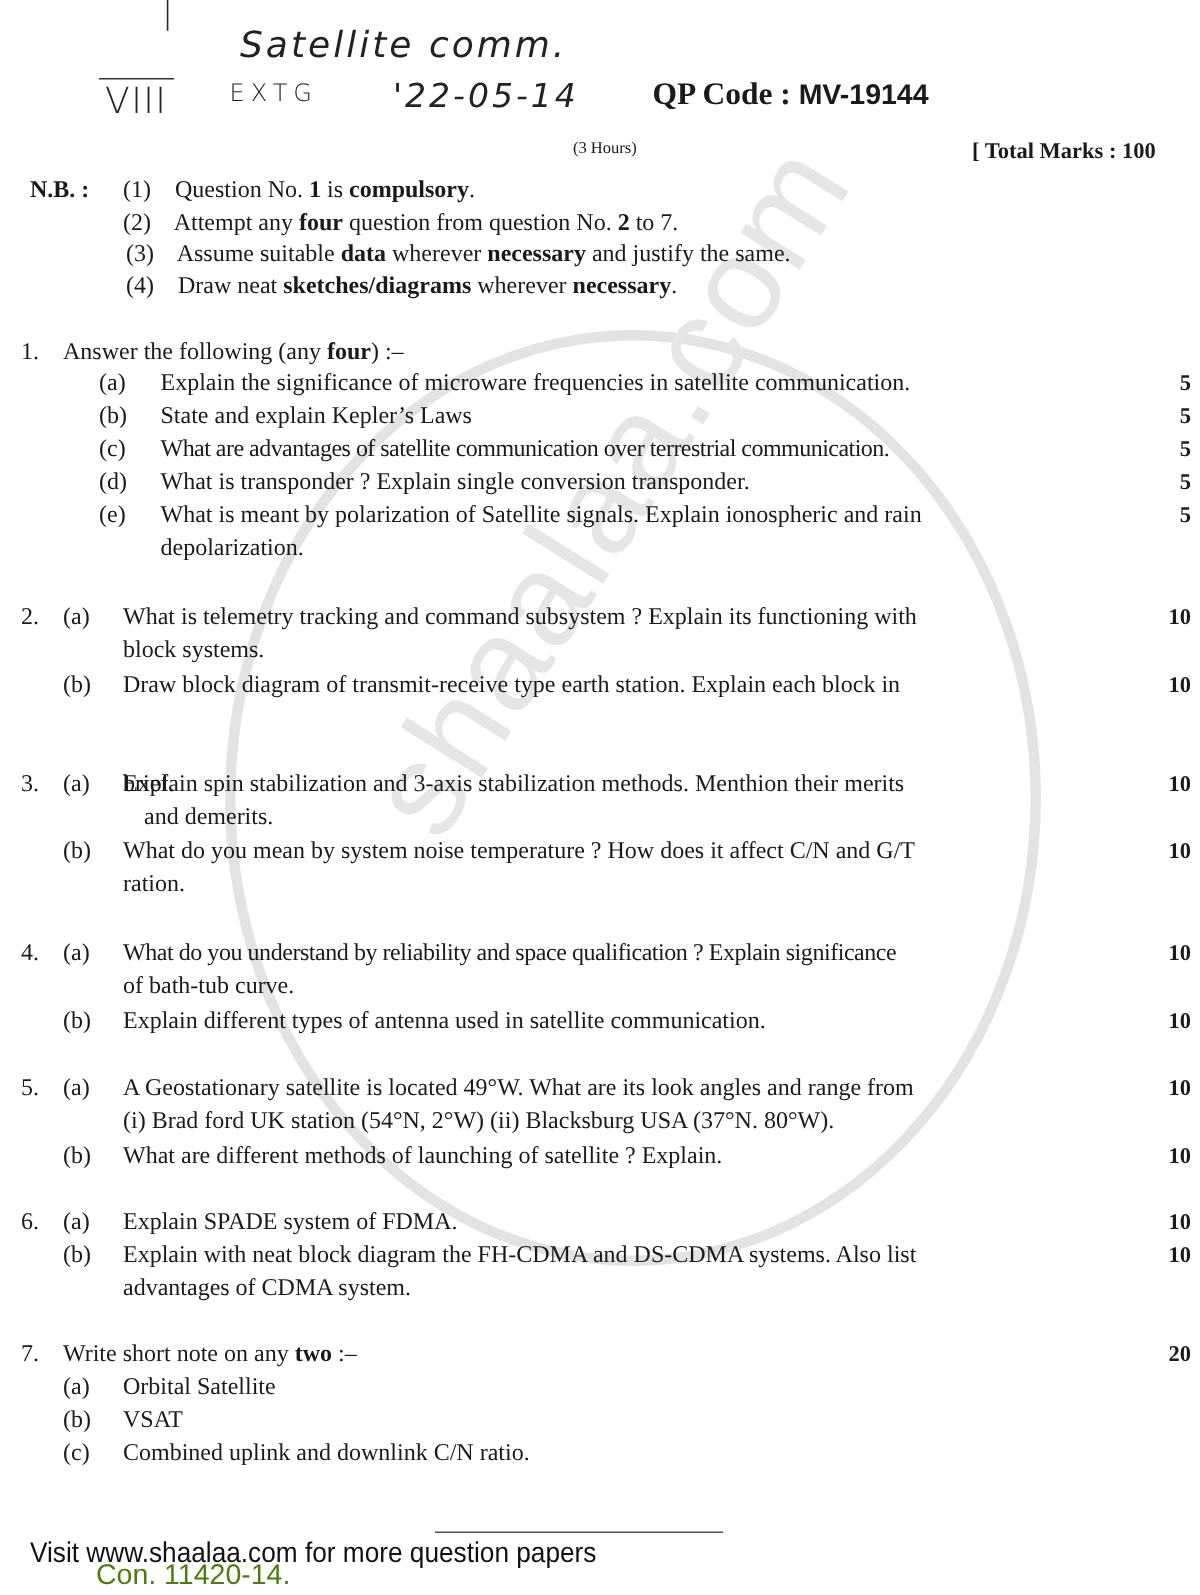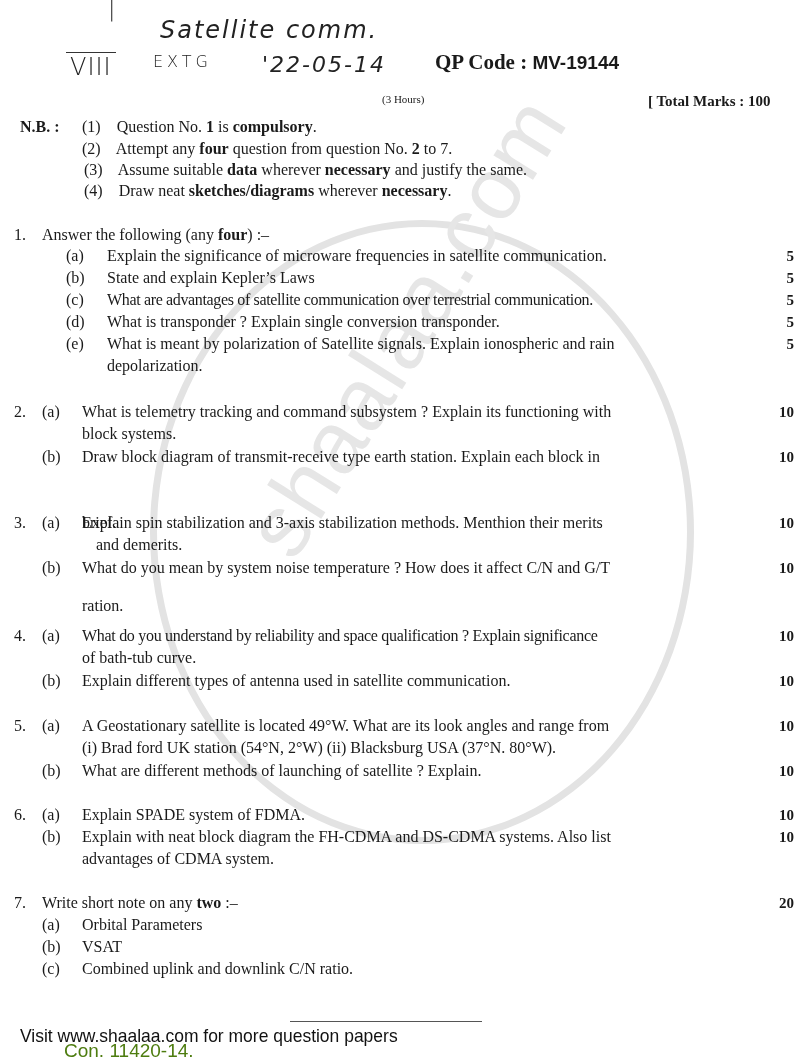--- a/index.html
+++ b/index.html
@@ -123,21 +123,21 @@
 
 <div>
   <div class="line" style="left:14px; top:513px;">3.</div>
   <div class="line" style="left:42px; top:513px;">(a)</div>
   <div class="line" style="left:82px; top:513px;">Explain spin stabilization and 3-axis stabilization methods. Menthion their merits</div>
   <div class="line" style="left:82px; top:535px;margin-left:14px;">and demerits.</div>
   <div class="line marks" style="top:513px;">10</div>
 
   <div class="line" style="left:42px; top:558px;">(b)</div>
   <div class="line" style="left:82px; top:558px;">What do you mean by system noise temperature ? How does it affect C/N and G/T</div>
-  <div class="line" style="left:82px; top:580px;margin-top:16px;">ration.</div>
+  <div class="line" style="left:82px; top:580px;">ration.</div>
   <div class="line marks" style="top:558px;">10</div>
 </div>
 
 <div>
   <div class="line" style="left:14px; top:626px;">4.</div>
   <div class="line" style="left:42px; top:626px;">(a)</div>
   <div class="line" style="left:82px; top:626px; letter-spacing:-0.3px;">What do you understand by reliability and space qualification ? Explain significance</div>
   <div class="line" style="left:82px; top:648px;">of bath-tub curve.</div>
   <div class="line marks" style="top:626px;">10</div>
 
@@ -171,21 +171,21 @@
 </div>
 
 <div>
   <div class="line" style="left:14px; top:893px;">7.</div>
   <div class="line" style="left:42px; top:893px;">
     <span>Write short note on any </span><span class="b">two</span><span> :–</span>
   </div>
   <div class="line marks" style="top:893px;">20</div>
 
   <div class="line" style="left:42px; top:915px;">(a)</div>
-  <div class="line" style="left:82px; top:915px;">Orbital Parameters</div>
+  <div class="line" style="left:82px; top:915px;">Orbital Satellite</div>
 
   <div class="line" style="left:42px; top:937px;">(b)</div>
   <div class="line" style="left:82px; top:937px;">VSAT</div>
 
   <div class="line" style="left:42px; top:959px;">(c)</div>
   <div class="line" style="left:82px; top:959px;">Combined uplink and downlink C/N ratio.</div>
 </div>
 
 <div id="footer-rule"></div>
 <div id="footer-visit">Visit www.shaalaa.com for more question papers</div>

